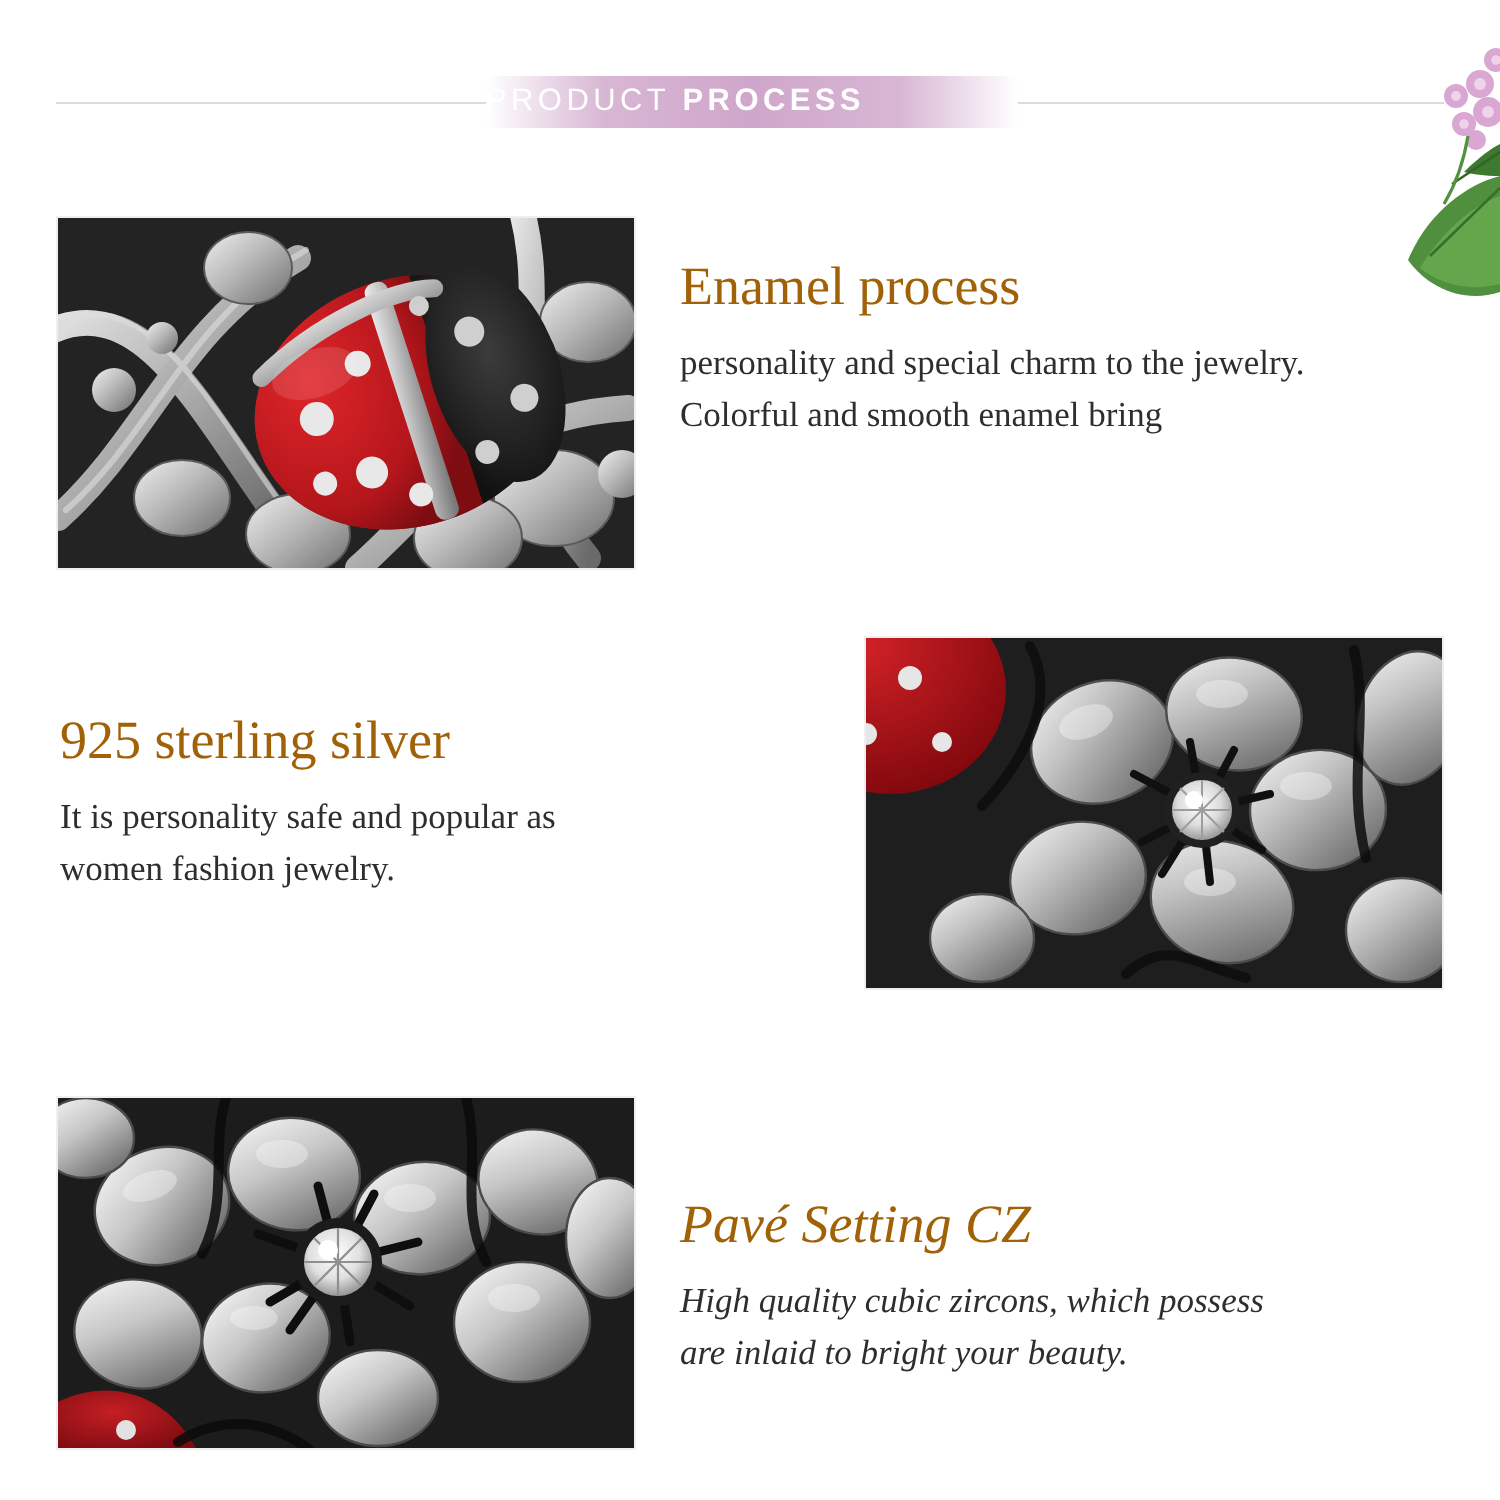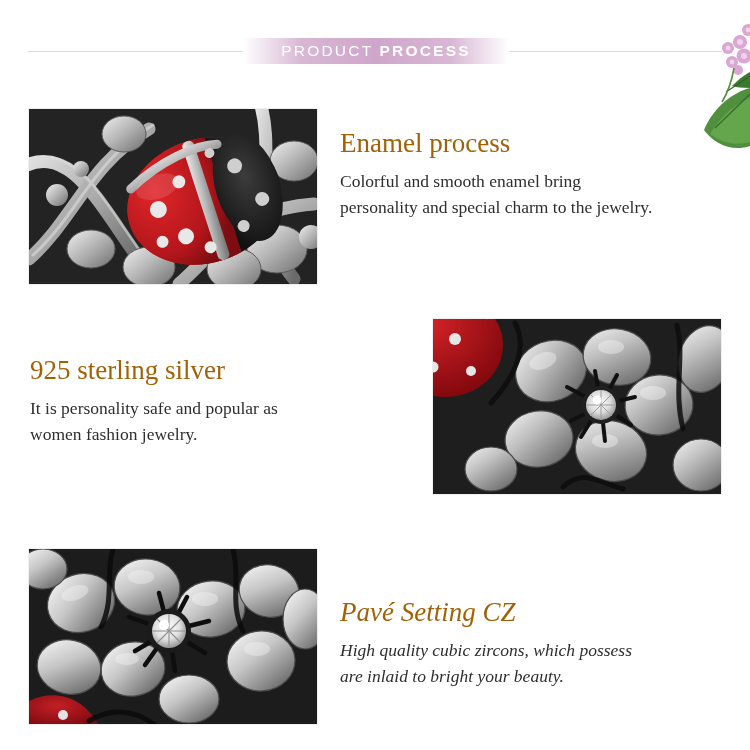--- a/index.html
+++ b/index.html
@@ -31,21 +31,20 @@
     height: 1px;
     background: #e2d5e4;
   }
   .banner-pill {
     position: absolute;
     top: 0;
     left: 243px;
     width: 266px;
     height: 26px;
     background: linear-gradient(to right, #ffffff 0%, #d8b7d4 22%, #cfa6cb 50%, #d8b7d4 78%, #ffffff 100%);
-    text-align: center;
     line-height: 26px;
     color: #ffffff;
     font-size: 15.5px;
     letter-spacing: 2.2px;
     font-family: "Liberation Sans", sans-serif;
     white-space: nowrap;
   }
   .banner-pill .bold {
     font-weight: bold;
     letter-spacing: 2.2px;
@@ -205,22 +204,22 @@
     <g fill="url(#silverG1)">
       <circle cx="28" cy="86" r="11"></circle>
       <circle cx="52" cy="60" r="8"></circle>
       <circle cx="282" cy="128" r="12"></circle>
     </g>
   </svg>
 </div>
 
 <div class="text-block" id="text-enamel">
   <h2 class="heading">Enamel process</h2>
+  <div class="body-line">personality and special charm to the jewelry.</div>
   <div class="body-line">Colorful and smooth enamel bring</div>
-  <div class="body-line">personality and special charm to the jewelry.</div>
 </div>
 
 <div class="photo" id="photo-silver">
   <svg width="290" height="177" viewBox="0 0 290 177" xmlns="http://www.w3.org/2000/svg">
     <defs>
       <linearGradient id="silverG2" x1="0" y1="0" x2="0.8" y2="1">
         <stop offset="0%" stop-color="#f4f4f4"></stop>
         <stop offset="40%" stop-color="#c2c2c2"></stop>
         <stop offset="100%" stop-color="#6a6a6a"></stop>
       </linearGradient>

